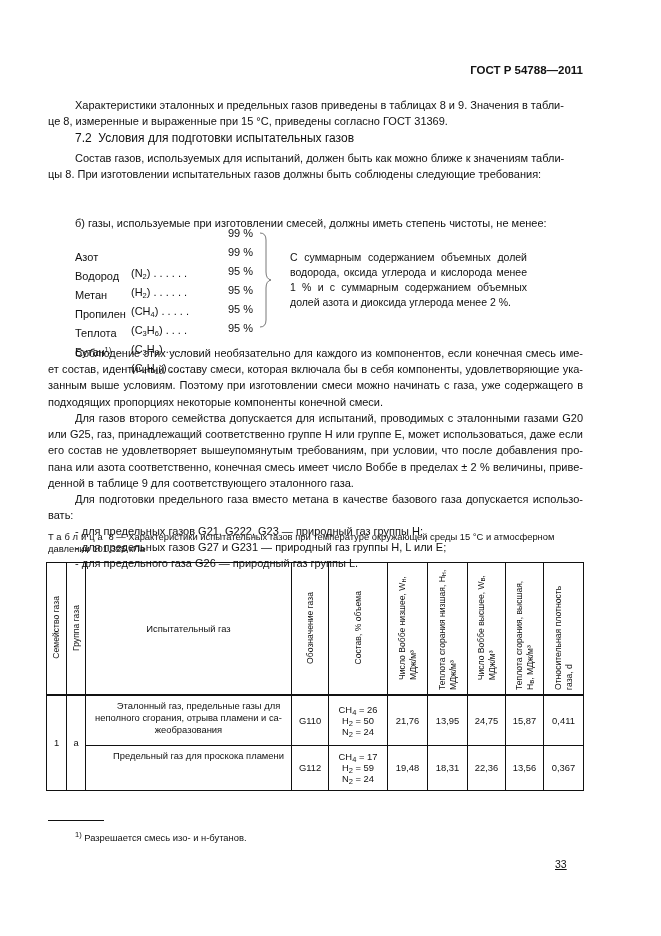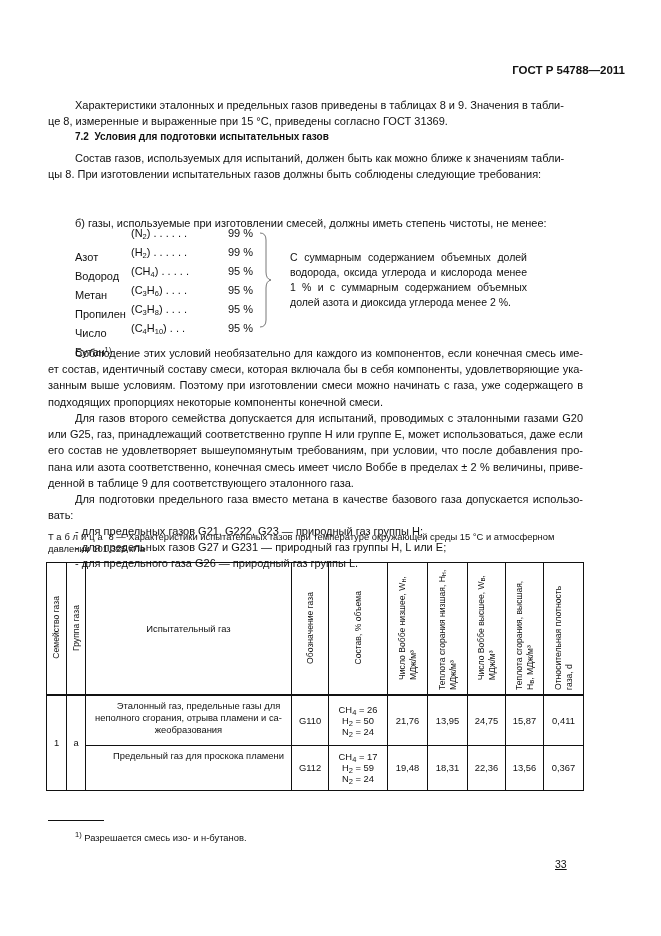--- a/index.html
+++ b/index.html
@@ -1,27 +1,27 @@
 <!DOCTYPE html>
 <html><head>
   <meta charset="utf-8">
   <style>
     html, body { margin: 0; padding: 0; background: #ffffff; }
     body { width: 661px; height: 936px; position: relative; overflow: hidden;
       font-family: "Liberation Sans", sans-serif; color: #111; }
     .abs { position: absolute; }
-    .header-code { left: 0; top: 64px; width: 583px; text-align: right; font-weight: bold; font-size: 11.5px; margin-left: 42px; }
+    .header-code { left: 0; top: 64px; width: 583px; text-align: right; font-weight: bold; font-size: 11.5px; }
     .para { left: 48px; width: 535px; font-size: 11px; line-height: 16.2px; text-align: justify; }
     .para .ind { display: inline-block; width: 27px; }
-    .heading { left: 75px; font-weight: bold; font-size: 10px; }
+    .heading { left: 75px; font-weight: normal; font-size: 12px; }
     .list-item { left: 75px; font-size: 11px; line-height: 16px; }
     .gas-row { left: 75px; font-size: 11px; height: 18px; line-height: 18px; }
     .gas-row span { position: absolute; white-space: nowrap; }
     .gas-name { left: 0; margin-top: 24px; }
-    .gas-formula { left: 56px; }
+    .gas-formula { left: 56px; margin-top: 40px; }
     .gas-pct { left: 153px; }
     sub { font-size: 7.5px; vertical-align: -2px; line-height: 0; }
     sup { font-size: 7.5px; vertical-align: 4px; line-height: 0; }
     .brace { left: 258px; top: 232px; width: 14px; height: 96px; }
     .note-text { left: 290px; top: 250px; width: 237px; font-size: 10.5px; line-height: 15px; text-align: justify; }
     .caption { left: 48px; top: 529px; width: 540px; font-size: 9.4px; line-height: 12px; }
     .caption .sp { letter-spacing: 3px; }
     table.t8 { position: absolute; left: 46px; top: 562px; border-collapse: collapse; font-size: 9.4px; padding-left: 26px; }
     table.t8 td { border: 1px solid #111; padding: 0; text-align: center; vertical-align: middle; }
     table.t8 tr.hdr td { height: 131px; border-bottom: 2px solid #111; }
@@ -70,21 +70,21 @@
       <span class="gas-name">Метан</span>
       <span class="gas-formula">(CH<sub>4</sub>) . . . . .</span>
       <span class="gas-pct">95 %</span>
     </div>
     <div class="abs gas-row" style="top: 281px;">
       <span class="gas-name">Пропилен</span>
       <span class="gas-formula">(C<sub>3</sub>H<sub>6</sub>) . . . .</span>
       <span class="gas-pct">95 %</span>
     </div>
     <div class="abs gas-row" style="top: 300px;">
-      <span class="gas-name">Число</span>
+      <span class="gas-name">Теплота</span>
       <span class="gas-formula">(C<sub>3</sub>H<sub>8</sub>) . . . .</span>
       <span class="gas-pct">95 %</span>
     </div>
     <div class="abs gas-row" style="top: 319px;">
       <span class="gas-name">Бутан<sup>1)</sup></span>
       <span class="gas-formula">(C<sub>4</sub>H<sub>10</sub>) . . .</span>
       <span class="gas-pct">95 %</span>
     </div>
   </div>
 

